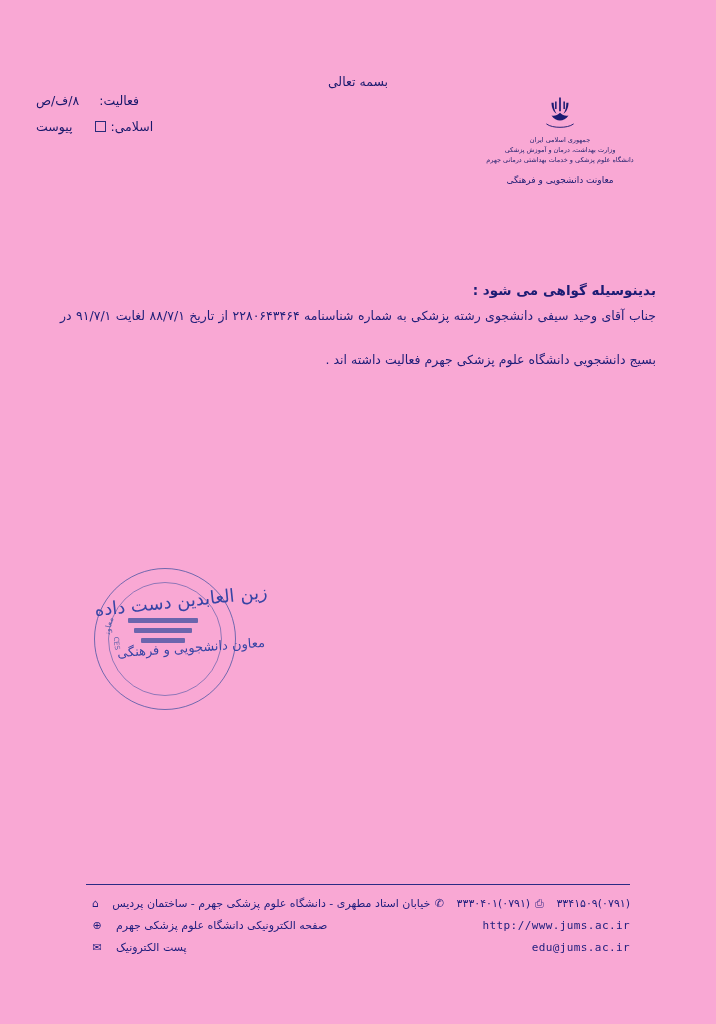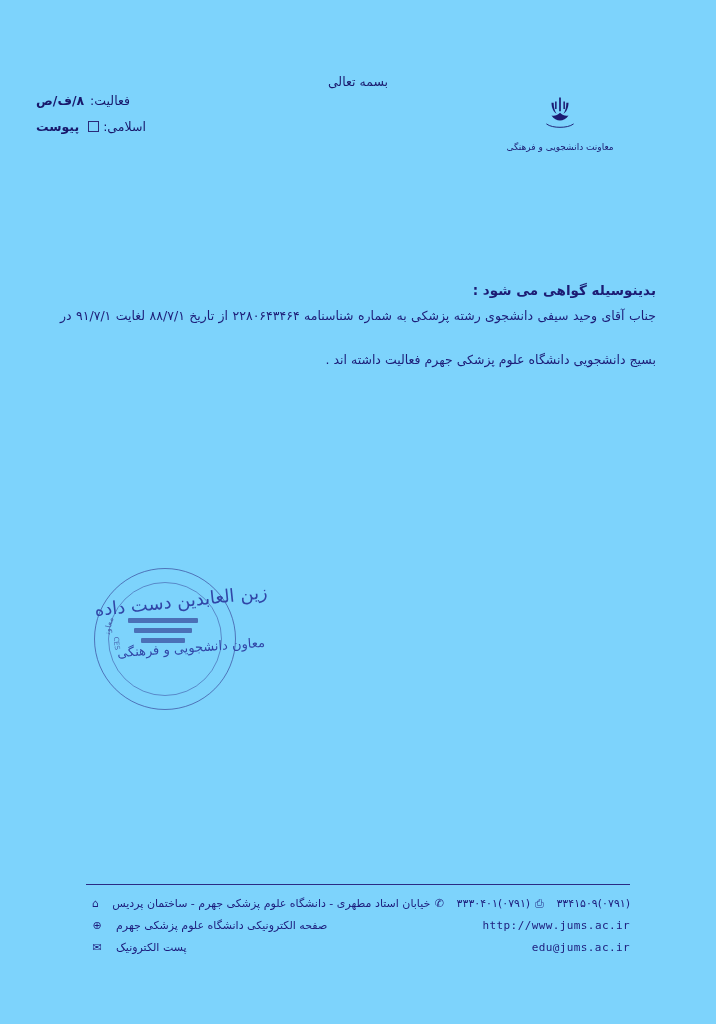--- a/index.html
+++ b/index.html
@@ -7,21 +7,21 @@
     padding: 0;
     background: #ffffff;
   }
   body {
     font-family: "DejaVu Sans", "Liberation Sans", sans-serif;
   }
   .page {
     position: relative;
     width: 716px;
     height: 1024px;
-    background: #7dd3fc;
+    background: #f9a8d4;
     overflow: hidden;
   }
   
   .bismillah {
     position: absolute;
     top: 74px;
     left: 0;
     width: 716px;
     text-align: center;
     font-size: 12.5px;
@@ -38,22 +38,21 @@
     direction: rtl;
     color: #18186b;
     font-size: 12.5px;
     line-height: 26px;
   }
   .meta-line {
     white-space: nowrap;
     text-align: left;
   }
   .meta-line .val {
-    margin-right: 2px;
-    font-weight: bold;
+    margin-right: 16px;
   }
   .attach-box {
     display: inline-block;
     width: 9px;
     height: 9px;
     border: 1px solid #2a2a7a;
     vertical-align: -1px;
     margin-left: 3px;
   }
   
@@ -256,20 +255,25 @@
         <path d="M12.5 12 c0 6 1.5 10 3.5 13 c-3.5 -2 -6 -7 -6 -13 z"></path>
         <path d="M27.5 12 c0 6 -1.5 10 -3.5 13 c3.5 -2 6 -7 6 -13 z"></path>
         <path d="M20 24 c-3 3 -7 4 -10 3 c2.5 4 6.5 6 10 6 c3.5 0 7.5 -2 10 -6 c-3 1 -7 0 -10 -3 z"></path>
         <path d="M14.2 10.5 h1.8 v9 h-1.8 z"></path>
         <path d="M24 10.5 h1.8 v9 H24 z"></path>
       </g>
       <g fill="none" stroke="#1b1b72" stroke-width="1.1">
         <path d="M4 37 c4 3 10 4 16 4 s12 -1 16 -4"></path>
       </g>
     </svg>
+    <div class="logo-lines">
+      <div>جمهوری اسلامی ایران</div>
+      <div>وزارت بهداشت، درمان و آموزش پزشکی</div>
+      <div>دانشگاه علوم پزشکی و خدمات بهداشتی درمانی جهرم</div>
+    </div>
     <div class="logo-sub">معاونت دانشجویی و فرهنگی</div>
   </div>
 
   <div class="certify-title">بدینوسیله گواهی می شود :</div>
 
   <div class="body-text">جناب آقای وحید سیفی دانشجوی  رشته پزشکی   به شماره شناسنامه ۲۲۸۰۶۴۳۴۶۴ از تاریخ ۸۸/۷/۱ لغایت ۹۱/۷/۱  در بسیج دانشجویی دانشگاه علوم پزشکی جهرم فعالیت داشته اند .</div>
 
   <div class="stamp">
     <div class="stamp-circle"></div>
     <div class="stamp-circle inner"></div>

